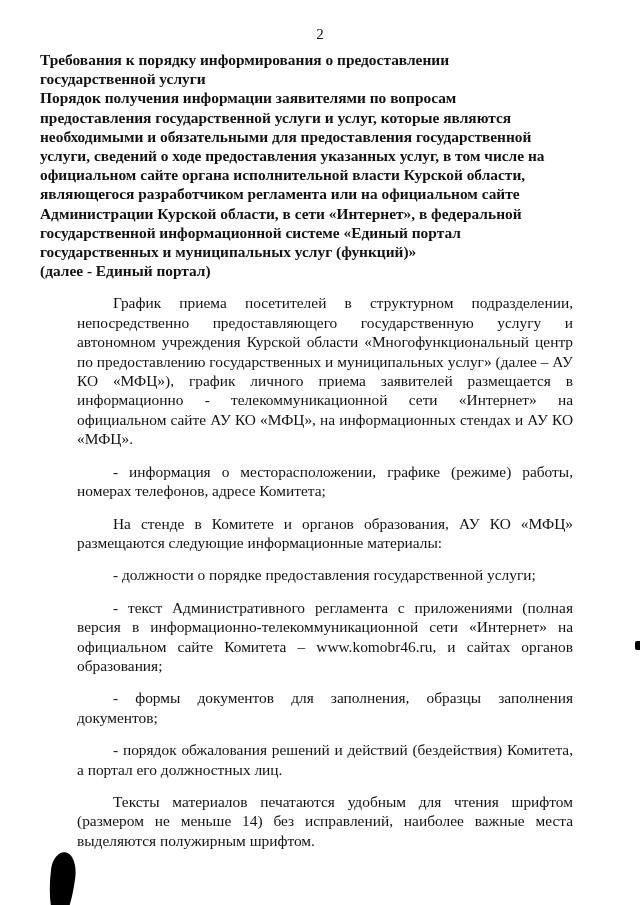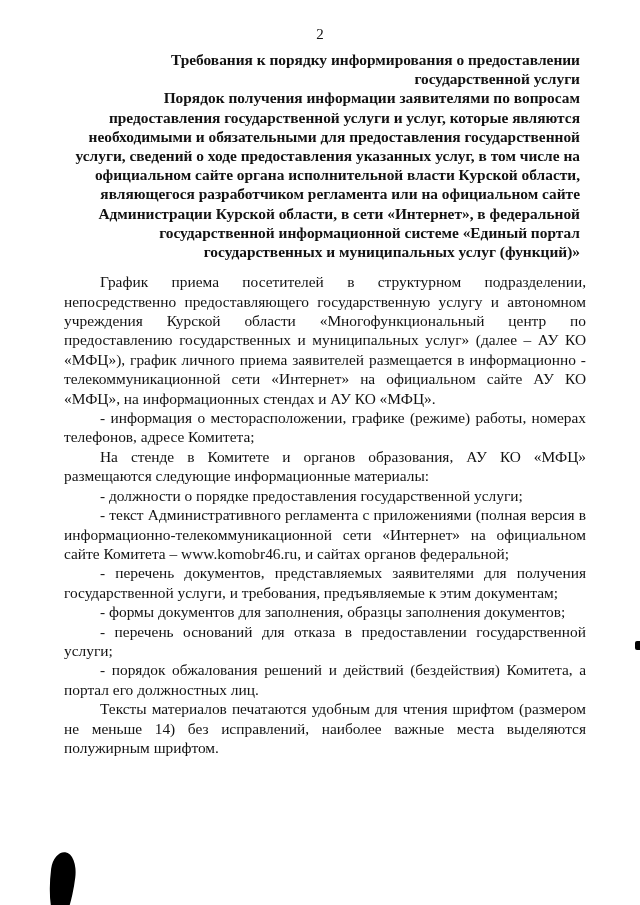--- a/index.html
+++ b/index.html
@@ -16,37 +16,37 @@
     background: #ffffff;
     color: #121212;
     overflow: hidden;
   }
   .pageno {
     padding-top: 26px;
     text-align: center;
     font-size: 15px;
   }
   .title-block {
-    margin: 7px 0 0 72px;
+    margin: 7px 0 0 40px;
     width: 508px;
     font-weight: 700;
-    text-align: right;
+    text-align: left;
     font-size: 15.4px;
     line-height: 19.2px;
   }
   .title-block p { margin: 0; }
   .body-text {
     margin: 11px 54px 0 64px;
     font-size: 15.4px;
     line-height: 19.4px;
     text-align: justify;
     text-justify: inter-word;
   }
   .body-text p {
-    margin: 0;
+    margin: 13px;
     text-indent: 36px;
   }
   .artifact { position: absolute; background: #000; }
   .blob {
     left: 49px;
     top: 852px;
     width: 25px;
     height: 70px;
     border-radius: 48% 52% 42% 58% / 26% 34% 66% 74%;
     transform: rotate(7deg);
@@ -62,31 +62,30 @@
 </head>
 <body>
 
 <div class="sheet">
 
   <div class="pageno">2</div>
 
   <div class="title-block">
     <p>Требования к порядку информирования о предоставлении государственной услуги</p>
     <p>Порядок получения информации заявителями по вопросам предоставления государственной услуги и услуг, которые являются необходимыми и обязательными для предоставления государственной услуги, сведений о ходе предоставления указанных услуг,  в том числе на официальном сайте органа исполнительной власти Курской области, являющегося разработчиком регламента или на официальном сайте Администрации Курской области, в сети «Интернет», в федеральной государственной информационной системе «Единый портал государственных и муниципальных услуг (функций)»</p>
+    <p>(далее - Единый портал)</p>
   </div>
 
   <div class="body-text">
     <p>График приема посетителей в структурном подразделении, непосредственно предоставляющего государственную услугу и автономном учреждения Курской области «Многофункциональный центр по предоставлению государственных и муниципальных услуг» (далее – АУ КО «МФЦ»), график личного приема заявителей размещается в  информационно - телекоммуникационной сети «Интернет» на официальном сайте АУ КО «МФЦ»,  на информационных стендах и АУ КО «МФЦ».</p>
     <p>- информация о месторасположении, графике (режиме) работы, номерах телефонов, адресе Комитета;</p>
     <p>На стенде в Комитете и органов образования, АУ КО «МФЦ» размещаются следующие информационные материалы:</p>
     <p>- должности о порядке предоставления государственной услуги;</p>
-    <p>- текст Административного регламента с приложениями (полная версия в информационно-телекоммуникационной сети «Интернет» на официальном сайте Комитета – www.komobr46.ru, и сайтах органов федеральной;</p>
-    <p>- перечень документов, представляемых заявителями для получения государственной услуги, и требования, предъявляемые к этим документам;</p>
+    <p>- текст Административного регламента с приложениями (полная версия в информационно-телекоммуникационной сети «Интернет» на официальном сайте Комитета – www.komobr46.ru, и сайтах органов образования;</p>
     <p>- формы документов для заполнения, образцы заполнения документов;</p>
-    <p>- перечень оснований для отказа в предоставлении государственной услуги;</p>
     <p>- порядок обжалования решений и действий (бездействия) Комитета, а портал его должностных лиц.</p>
     <p>Тексты материалов печатаются удобным для чтения шрифтом (размером не меньше 14) без исправлений, наиболее важные места выделяются полужирным шрифтом.</p>
   </div>
 
   <div class="artifact blob"></div>
   <div class="artifact tick"></div>
 
 </div>
 
 </body></html>

